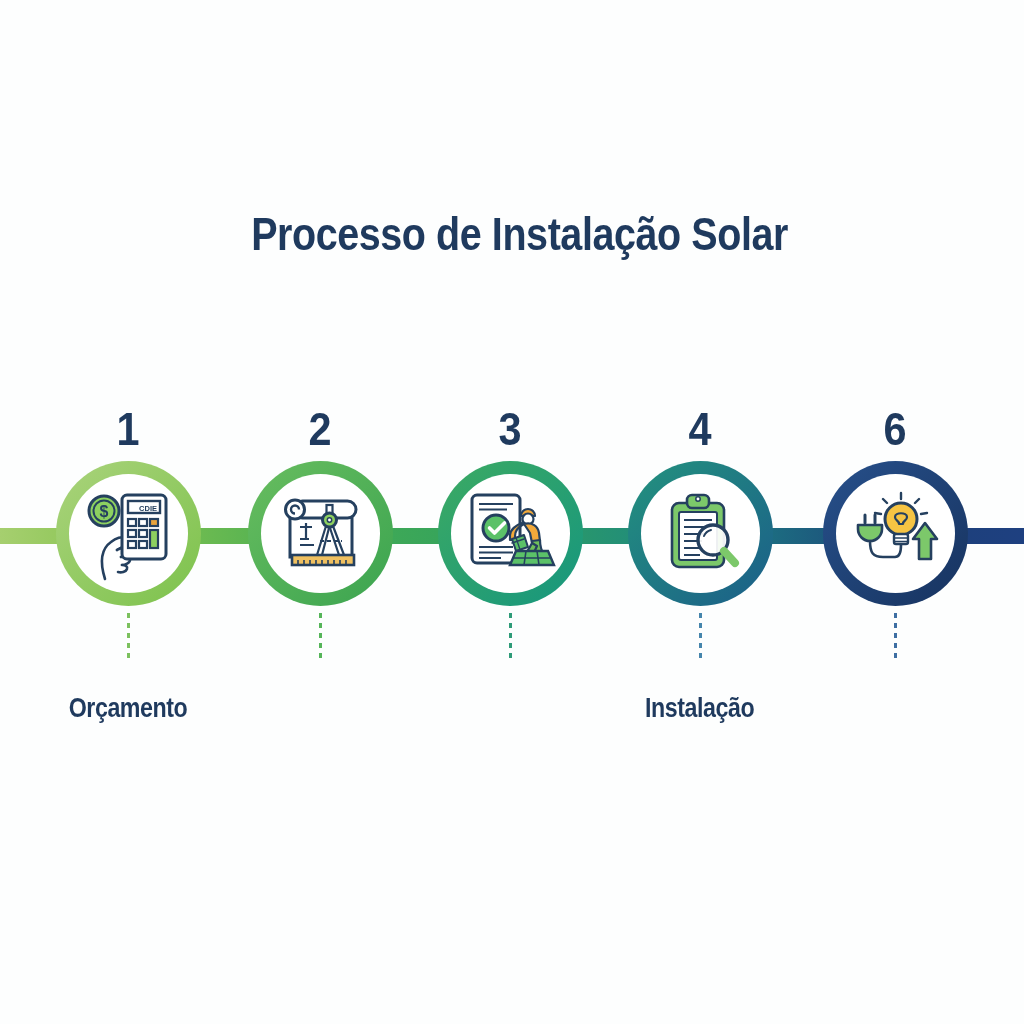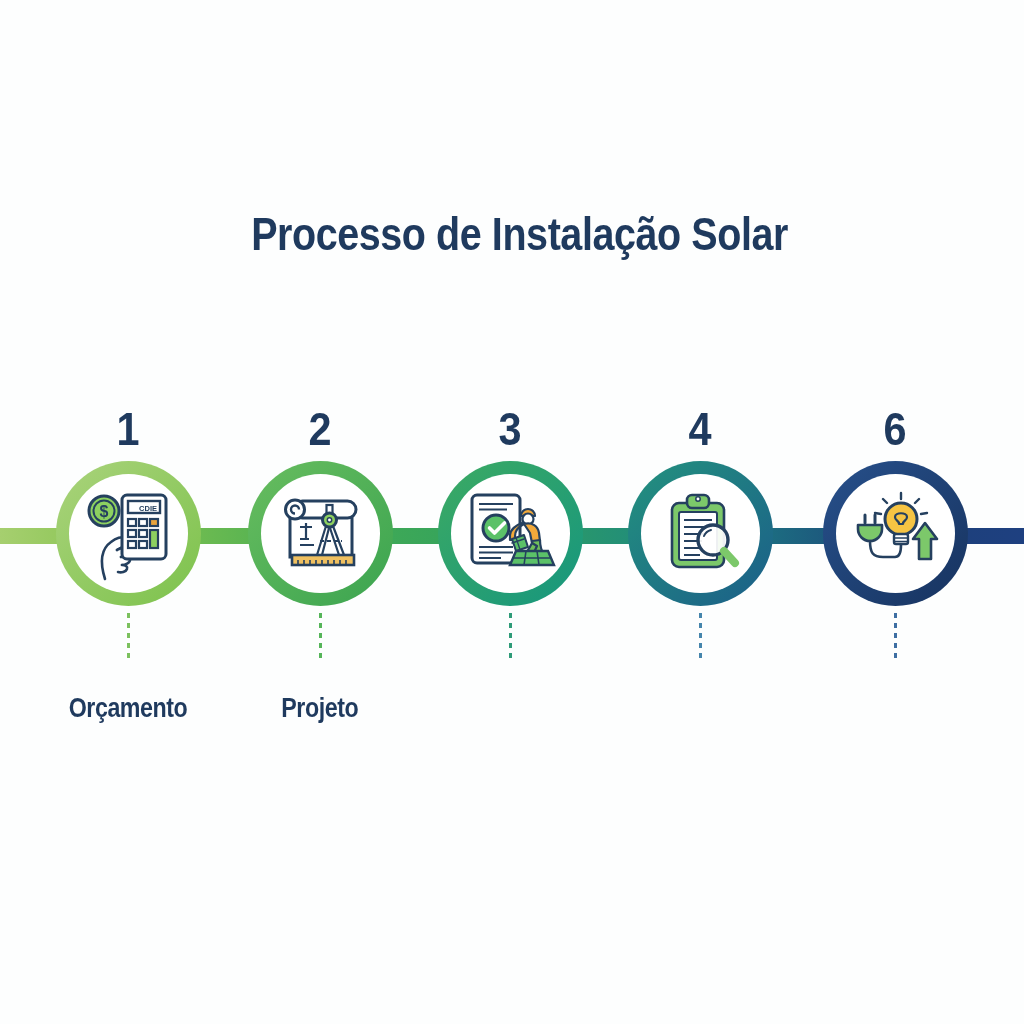--- a/index.html
+++ b/index.html
@@ -121,21 +121,20 @@
       <path d="M63,43 L74,72 L69,72 L60,45 Z" fill="#ffffff" stroke="#25405f" stroke-width="2.2" stroke-linejoin="round"></path>
       <path d="M50,58 h22" fill="none" stroke="#25405f" stroke-width="1.8" stroke-dasharray="4 3"></path>
     </g>
 
     <g>
       <rect x="22" y="72" width="62" height="10" fill="#f0c060" stroke="#25405f" stroke-width="2.6"></rect>
       <path d="M28,77 v5 M34,77 v5 M40,77 v5 M46,77 v5 M52,77 v5 M58,77 v5 M64,77 v5 M70,77 v5 M76,77 v5" stroke="#25405f" stroke-width="1.6"></path>
     </g>
   </svg>
   <div class="dash d-2"></div>
-  <div class="lbl"><span class="squeeze">Projeto</span></div>
 </div>
 
 <div class="step step-3">
   <div class="num">3</div>
   <div class="ring ring-3"></div>
   <svg class="icon" viewBox="0 0 100 100">
 
     <g>
       <rect x="12" y="12" width="48" height="68" rx="5" fill="#ffffff" stroke="#25405f" stroke-width="3"></rect>
       <path d="M19,21 h34 M19,26.5 h28" stroke="#25405f" stroke-width="2.2"></path>
@@ -180,20 +179,21 @@
     </g>
 
     <g>
       <circle cx="63" cy="57" r="15" fill="#ffffff" fill-opacity="0.92" stroke="#25405f" stroke-width="3.4"></circle>
       <path d="M54,53 a10,10 0 0 1 7,-6" fill="none" stroke="#25405f" stroke-width="2" stroke-linecap="round"></path>
       <path d="M74,68 L85,80" stroke="#7cc86a" stroke-width="8" stroke-linecap="round"></path>
       <path d="M74,68 L85,80" stroke="#25405f" stroke-width="8" fill="none" stroke-linecap="round" stroke-opacity="0"></path>
     </g>
   </svg>
   <div class="dash d-4"></div>
+  <div class="lbl"><span class="squeeze">Instalação</span></div>
 </div>
 
 <div class="step step-5">
   <div class="num">6</div>
   <div class="ring ring-5"></div>
   <svg class="icon" viewBox="0 0 100 100">
 
     <g stroke="#25405f" stroke-width="2.4" stroke-linecap="round">
       <path d="M56,10 v6 M38,16 l4,4 M74,16 l-4,4 M30,30 l6,1 M82,30 l-6,1"></path>
     </g>

